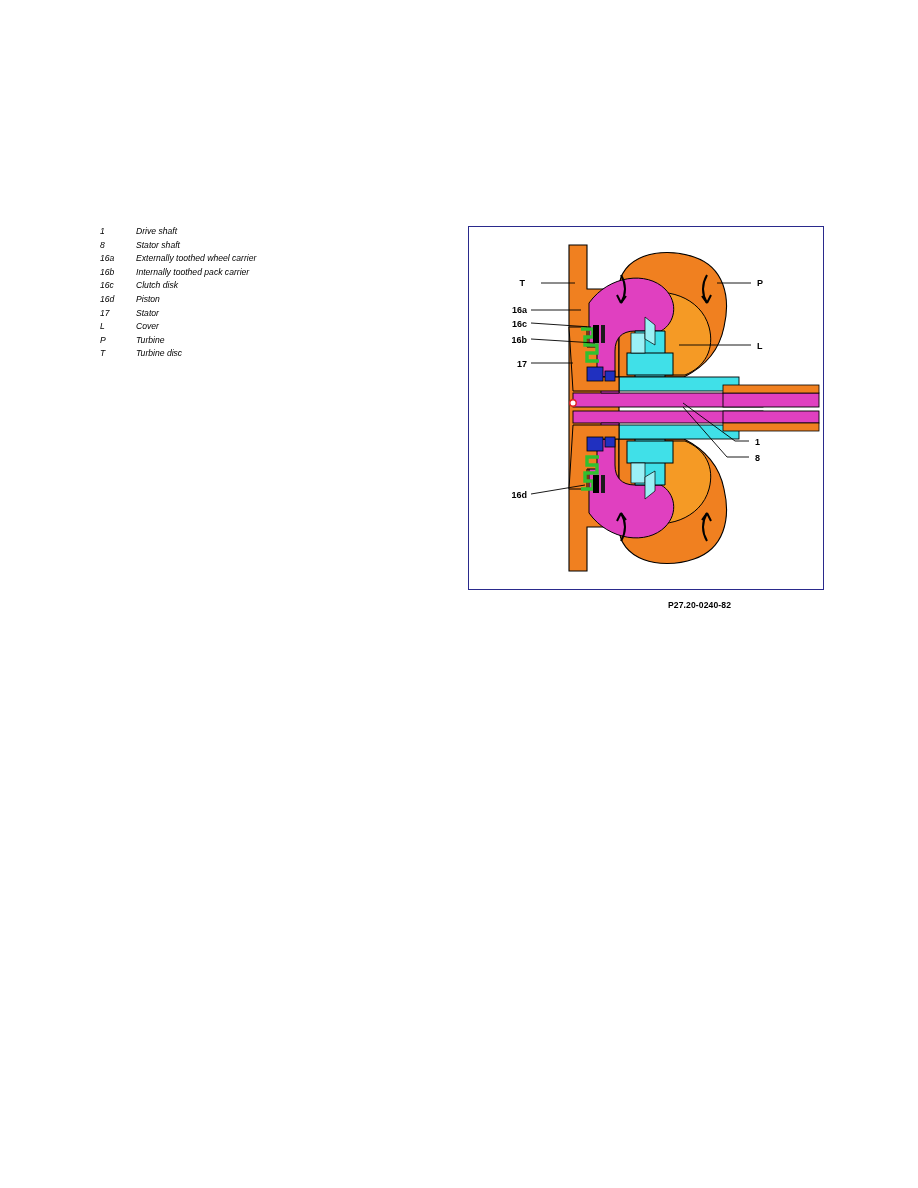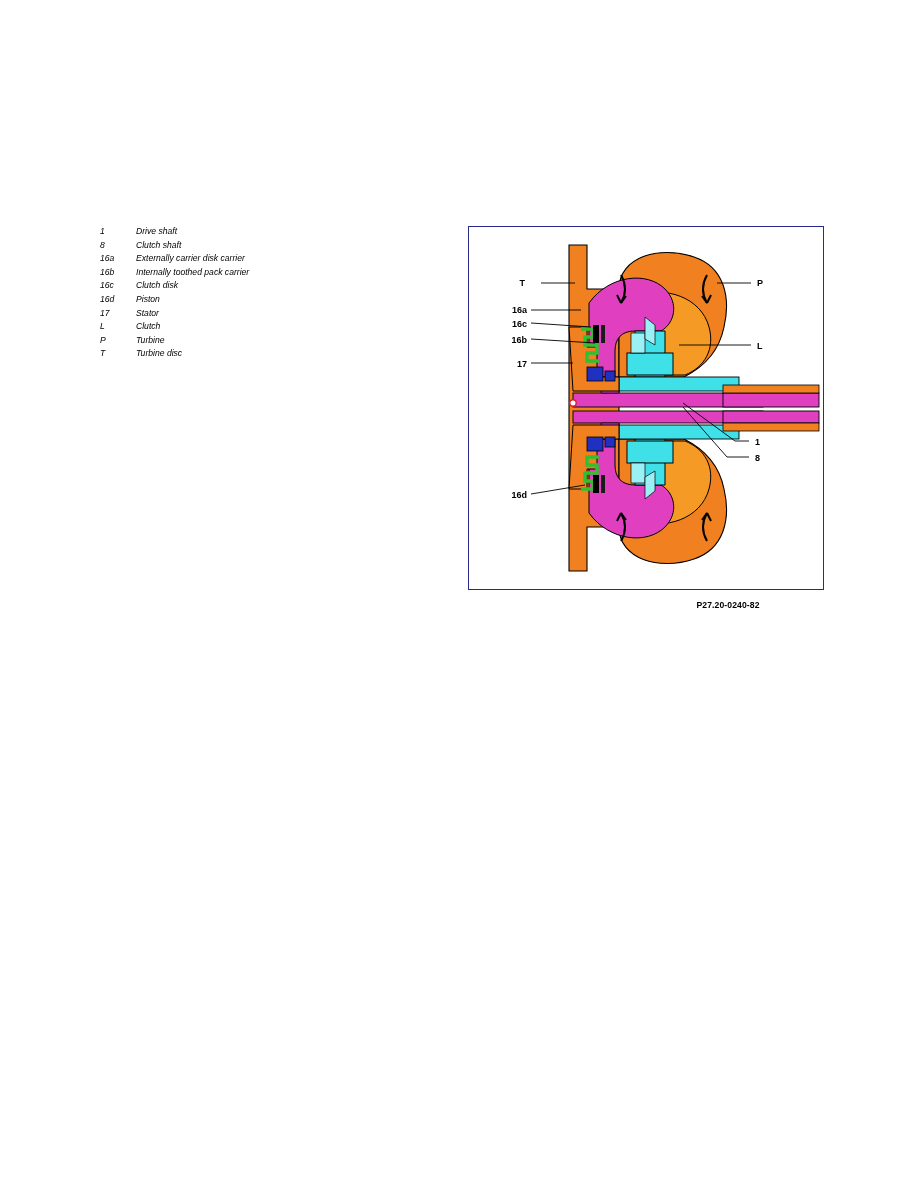--- a/index.html
+++ b/index.html
@@ -50,24 +50,24 @@
     height: 364px;
     border: 1px solid #2a2a8c;
     background: #ffffff;
     box-sizing: border-box;
   }
   #figure svg {
     display: block;
   }
   #fig-caption {
     position: absolute;
-    left: 636px;
+    left: 668px;
     top: 600px;
     width: 184px;
-    text-align: center;
+    text-align: left;
     font-size: 8.6px;
     font-weight: bold;
     color: #000000;
     letter-spacing: 0.1px;
   }
 
   .calloutText {
     font-family: "Liberation Sans", sans-serif;
     font-size: 9px;
     font-weight: bold;
@@ -77,45 +77,45 @@
 </head>
 <body>
 
 <div id="legend">
   <div class="legend-row">
     <span class="legend-key">1</span>
     <span class="legend-desc">Drive shaft</span>
   </div>
   <div class="legend-row">
     <span class="legend-key">8</span>
-    <span class="legend-desc">Clutch shaft</span>
+    <span class="legend-desc">Stator shaft</span>
   </div>
   <div class="legend-row">
     <span class="legend-key">16a</span>
-    <span class="legend-desc">Externally carrier disk carrier</span>
+    <span class="legend-desc">Externally toothed wheel carrier</span>
   </div>
   <div class="legend-row">
     <span class="legend-key">16b</span>
     <span class="legend-desc">Internally toothed pack carrier</span>
   </div>
   <div class="legend-row">
     <span class="legend-key">16c</span>
     <span class="legend-desc">Clutch disk</span>
   </div>
   <div class="legend-row">
     <span class="legend-key">16d</span>
     <span class="legend-desc">Piston</span>
   </div>
   <div class="legend-row">
     <span class="legend-key">17</span>
     <span class="legend-desc">Stator</span>
   </div>
   <div class="legend-row">
     <span class="legend-key">L</span>
-    <span class="legend-desc">Clutch</span>
+    <span class="legend-desc">Cover</span>
   </div>
   <div class="legend-row">
     <span class="legend-key">P</span>
     <span class="legend-desc">Turbine</span>
   </div>
   <div class="legend-row">
     <span class="legend-key">T</span>
     <span class="legend-desc">Turbine disc</span>
   </div>
 </div>

